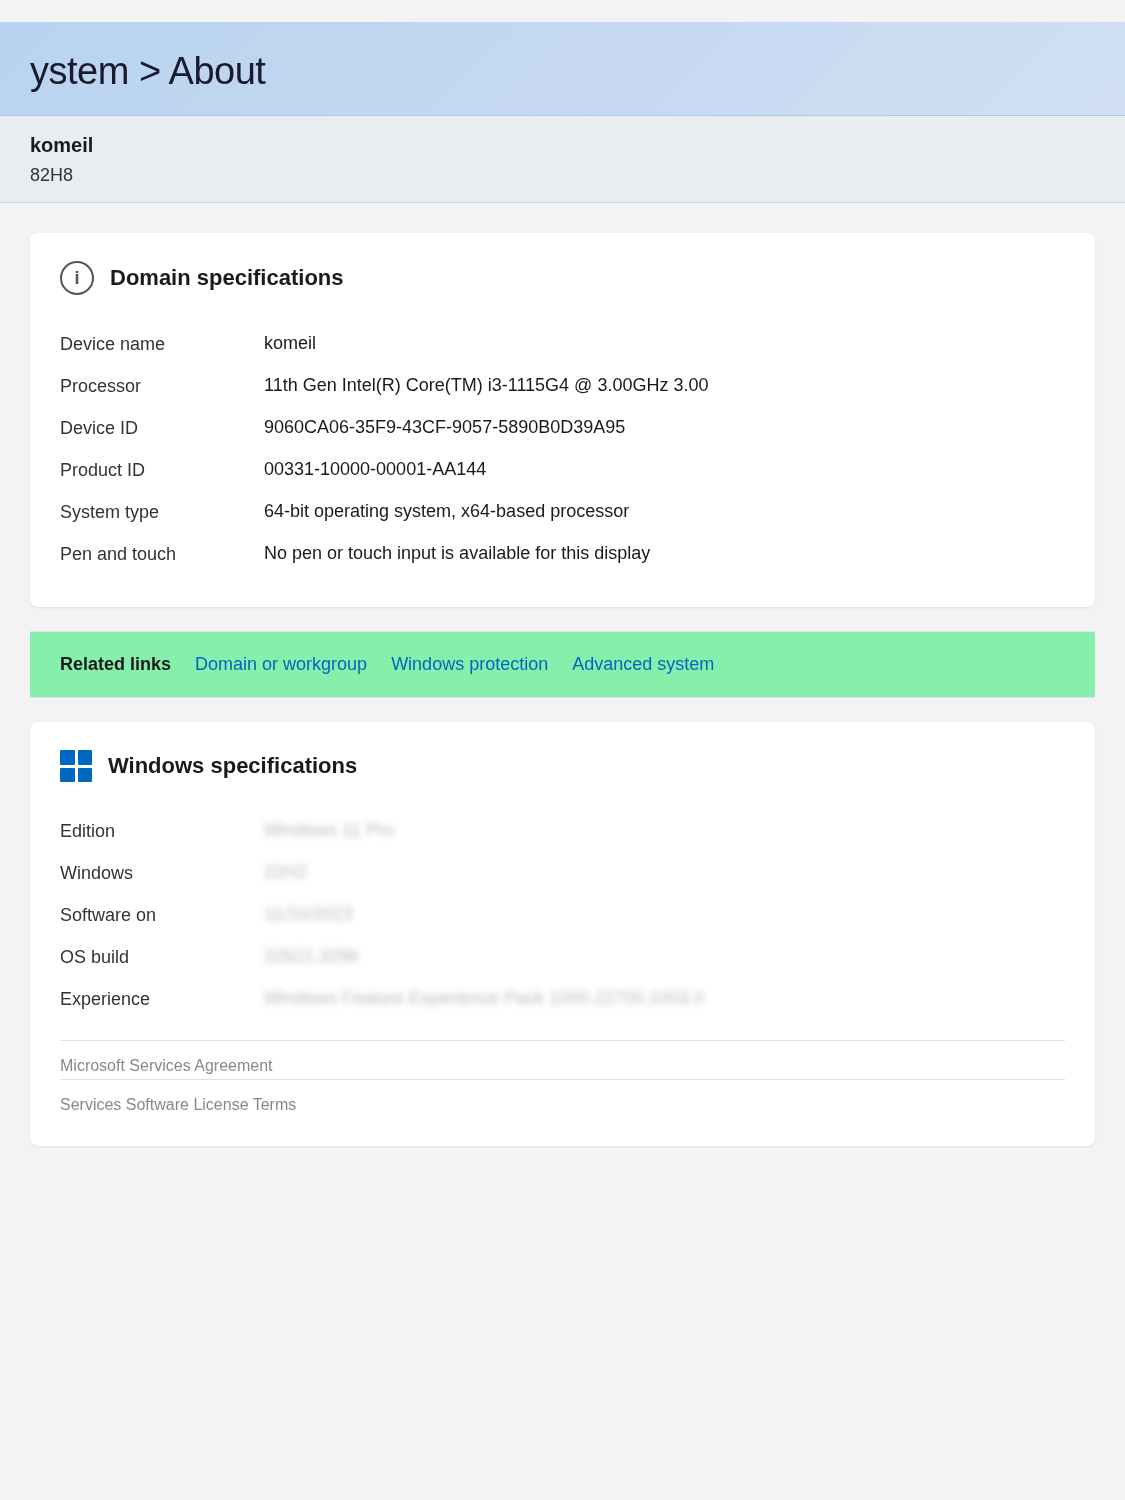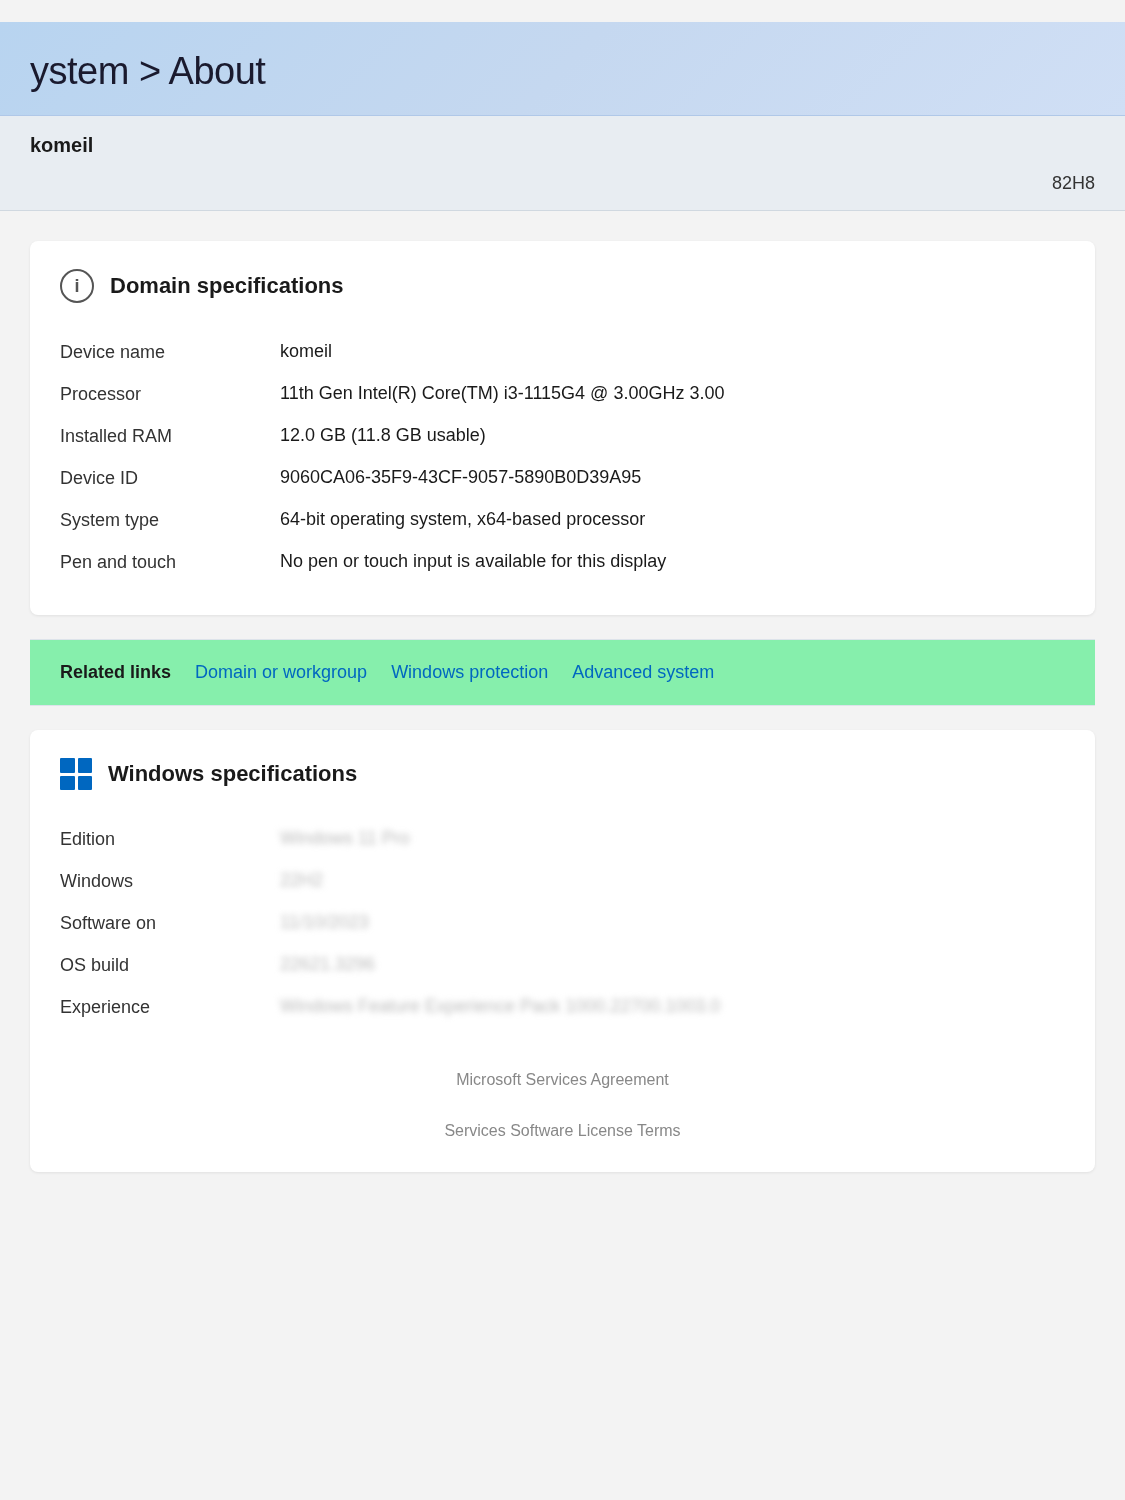--- a/index.html
+++ b/index.html
@@ -40,22 +40,21 @@
 
     .device-name-label {
       font-size: 20px;
       font-weight: 600;
       color: #1a1a1a;
     }
 
     .device-model-label {
       font-size: 18px;
       color: #333;
-      margin-top: 16px;
-      text-align: right;
+      margin-top: 8px;
     }
 
     .main-content {
       padding: 30px 30px;
     }
 
     .section {
       background: #ffffff;
       border-radius: 8px;
       padding: 28px 30px 32px 30px;
@@ -77,21 +76,21 @@
     }
 
     .spec-table {
       width: 100%;
     }
 
     .spec-row {
       display: flex;
       align-items: flex-start;
       padding: 10px 0;
-      gap: 20px;
+      gap: 4px;
     }
 
     .spec-label {
       min-width: 200px;
       font-size: 18px;
       color: #333;
       font-weight: 500;
       padding-top: 1px;
     }
 
@@ -147,22 +146,20 @@
       color: #bbb;
       flex: 1;
       filter: blur(3px);
       user-select: none;
     }
 
     .small-links {
       margin-top: 16px;
       display: flex;
       flex-direction: column;
-      gap: 6px;
-      align-items: center;
     }
 
     .small-link {
       font-size: 16px;
       color: #888;
       cursor: pointer;
     }
 
     .divider {
       height: 1px;
@@ -206,26 +203,26 @@
     <div class="spec-table" id="device-specs-table">
     <div class="spec-row">
           <div class="spec-label">Device name</div>
           <div class="spec-value">komeil</div>
         </div>
         <div class="spec-row">
           <div class="spec-label">Processor</div>
           <div class="spec-value">11th Gen Intel(R) Core(TM) i3-1115G4 @ 3.00GHz   3.00</div>
         </div>
         <div class="spec-row">
-          <div class="spec-label">Installed RAM</div>
-          <div class="spec-value">12.0 GB (11.8 GB usable)</div>
-        </div>
-        <div class="spec-row">
           <div class="spec-label">Device ID</div>
           <div class="spec-value">9060CA06-35F9-43CF-9057-5890B0D39A95</div>
+        </div>
+        <div class="spec-row">
+          <div class="spec-label">Product ID</div>
+          <div class="spec-value">00331-10000-00001-AA144</div>
         </div>
         <div class="spec-row">
           <div class="spec-label">System type</div>
           <div class="spec-value">64-bit operating system, x64-based processor</div>
         </div>
         <div class="spec-row">
           <div class="spec-label">Pen and touch</div>
           <div class="spec-value">No pen or touch input is available for this display</div>
         </div>
       </div>

